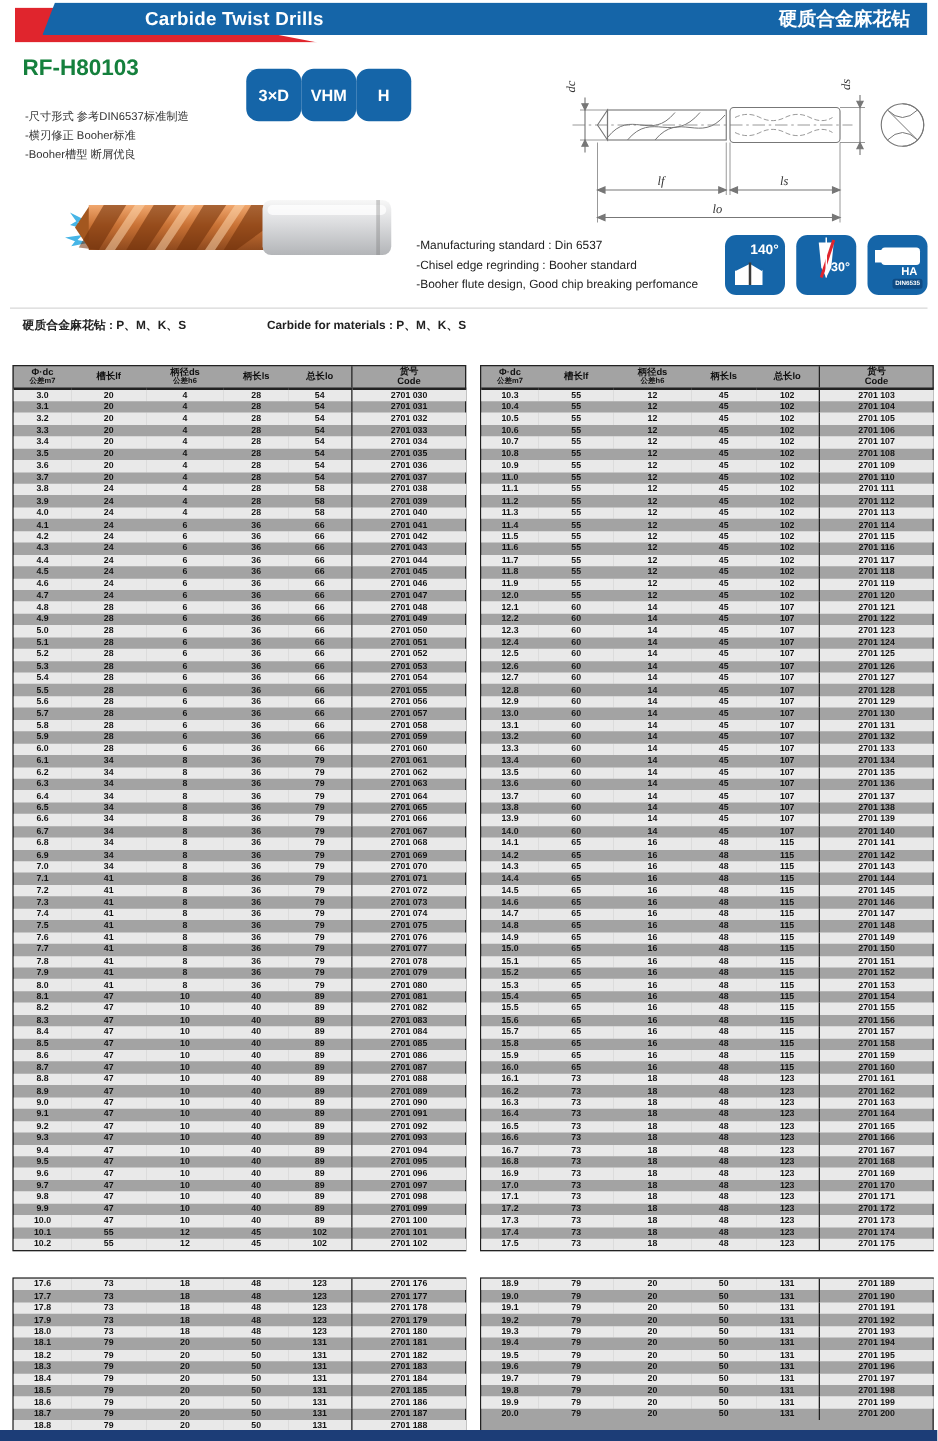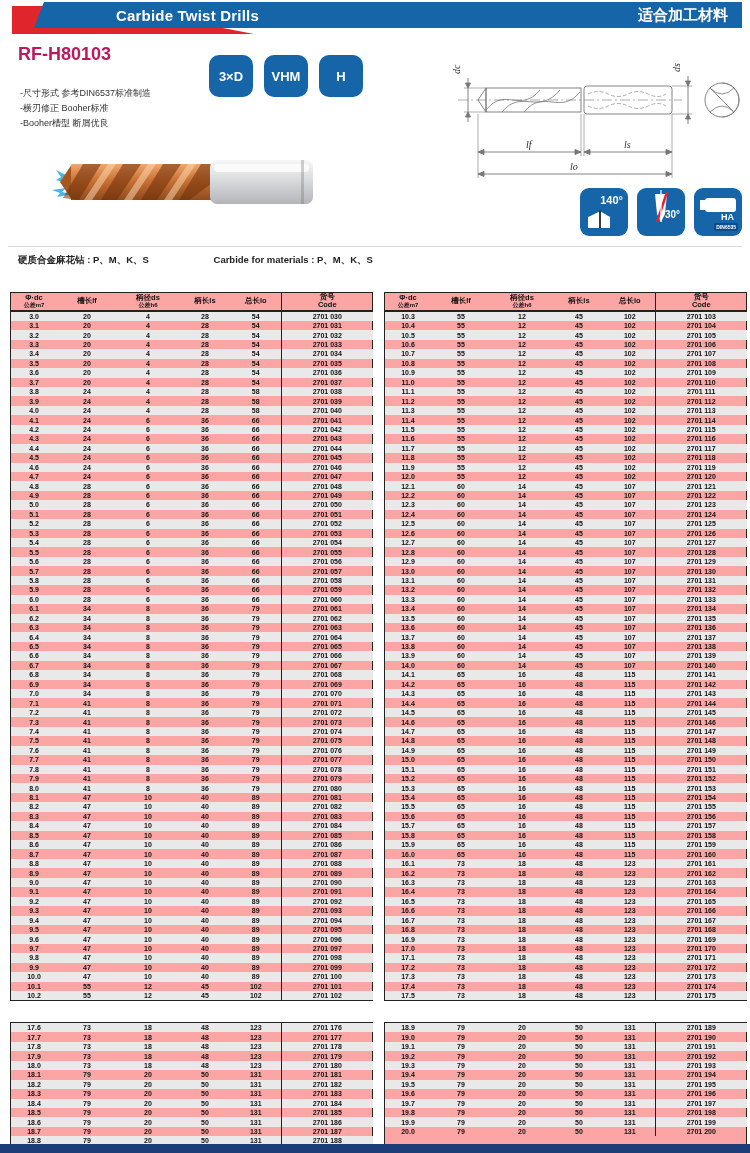--- a/index.html
+++ b/index.html
@@ -13,40 +13,40 @@
   .ribbon-red{left:12px;top:6px;width:242px;height:28px;background:#e0252d;
     clip-path:polygon(0 0,40% 0,100% 100%,0 100%);}
   .banner-blue{left:30px;top:2px;width:712px;height:26px;background:#1565a8;
     clip-path:polygon(14px 0,100% 0,100% 100%,4px 100%);
     display:flex;align-items:center;justify-content:space-between;
     padding:0 14px 0 86px;box-sizing:border-box;color:#fff;font-weight:bold;}
   .banner-blue .t-en{font-size:15px;letter-spacing:.2px;}
   .banner-blue .t-zh{font-size:15px;}
 
   
-  .model{left:18px;top:44px;font-size:18px;font-weight:bold;color:#be185d;}
+  .model{left:18px;top:44px;font-size:18px;font-weight:bold;color:#15803d;}
   .bullets{left:20px;top:86px;font-size:9px;color:#333;line-height:15px;}
-  .badges{left:209px;top:55px;display:flex;gap:11px;}
+  .badges{left:197px;top:55px;display:flex;}
   .badge{width:44px;height:42px;border-radius:10px;background:#1565a8;color:#fff;
     font-weight:bold;font-size:13px;display:flex;align-items:center;justify-content:center;}
 
   
   .notes{left:333px;top:189px;font-size:9.5px;color:#222;line-height:15.5px;}
   .divider{left:8px;top:246px;width:734px;height:1px;background:#d8d8d8;}
   .materials{top:254px;left:18px;font-size:9.5px;font-weight:bold;color:#222;}
   .materials .en{margin-left:62px;}
 
   
   .ficons{left:580px;top:188px;display:flex;gap:9px;}
   .ficon{width:48px;height:48px;border-radius:9px;background:#1565a8;position:relative;color:#fff;}
   .ficon .lab{position:absolute;font-weight:bold;}
   .ficon svg{position:absolute;left:0;top:0;}
 
   
-  .tblbox{border:1.5px solid #222;background:#fca5a5;box-sizing:border-box;}
+  .tblbox{border:1.5px solid #222;background:#a3a3a3;box-sizing:border-box;}
   table.spec{border-collapse:collapse;table-layout:fixed;width:100%;
     font-size:7px;font-weight:bold;color:#111;}
   table.spec th{height:14px;line-height:1.1;text-align:center;padding:0;}
   table.spec thead tr:last-child th{border-bottom:2px solid #222;}
   table.spec td{height:9.45px;line-height:1;text-align:center;padding:0;}
   table.spec tbody tr:nth-child(odd){background:#e9e9e9;}
   table.spec .code, table.spec th.codeh{border-left:1.5px solid #222;}
   .hl1{font-size:7.5px;}
   .hl2{font-size:6px;font-weight:600;}
 
@@ -57,21 +57,21 @@
 
   
   .footbar{left:0;top:1144px;width:750px;height:9px;background:#1c3d77;}
 </style>
 </head>
 <body>
 
 <div class="abs ribbon-red"></div>
 <div class="abs banner-blue">
   <span class="t-en">Carbide Twist Drills</span>
-  <span class="t-zh">适合加工材料</span>
+  <span class="t-zh">硬质合金麻花钻</span>
 </div>
 
 <div class="abs model">RF-H80103</div>
 <div class="abs bullets">
   <div>-尺寸形式 参考DIN6537标准制造</div>
   <div>-横刃修正 Booher标准</div>
   <div>-Booher槽型 断屑优良</div>
 </div>
 <div class="abs badges">
   <div class="badge">3×D</div>
@@ -161,20 +161,23 @@
     <polygon points="110,22 118,22 94,58 86,58"></polygon>
     <polygon points="150,22 158,22 134,58 126,58"></polygon>
   </g>
 
   <rect x="172" y="18" width="103" height="44" rx="7" fill="url(#gSh)"></rect>
   <rect x="176" y="22" width="95" height="8" rx="4" fill="rgba(255,255,255,0.75)"></rect>
   <rect x="263" y="18" width="3" height="44" fill="rgba(120,120,120,0.35)"></rect>
 </svg>
 
 <div class="abs notes">
+  <div>-Manufacturing standard : Din 6537</div>
+  <div>-Chisel edge regrinding : Booher standard</div>
+  <div>-Booher flute design, Good chip breaking perfomance</div>
 </div>
 
 <div class="abs ficons">
   <div class="ficon">
     <span class="lab" style="right:5px;top:6px;font-size:11px;">140°</span>
     <svg width="48" height="48" viewBox="0 0 48 48">
       <path d="M8 40 L8 28 L20 22 L30 28 L30 40 Z" fill="#fff"></path>
       <path d="M8 28 L20 22 L30 28" stroke="#1565a8" stroke-width="2" fill="none"></path>
       <path d="M20 22 L20 40" stroke="#3a3a3a" stroke-width="2"></path>
     </svg>

